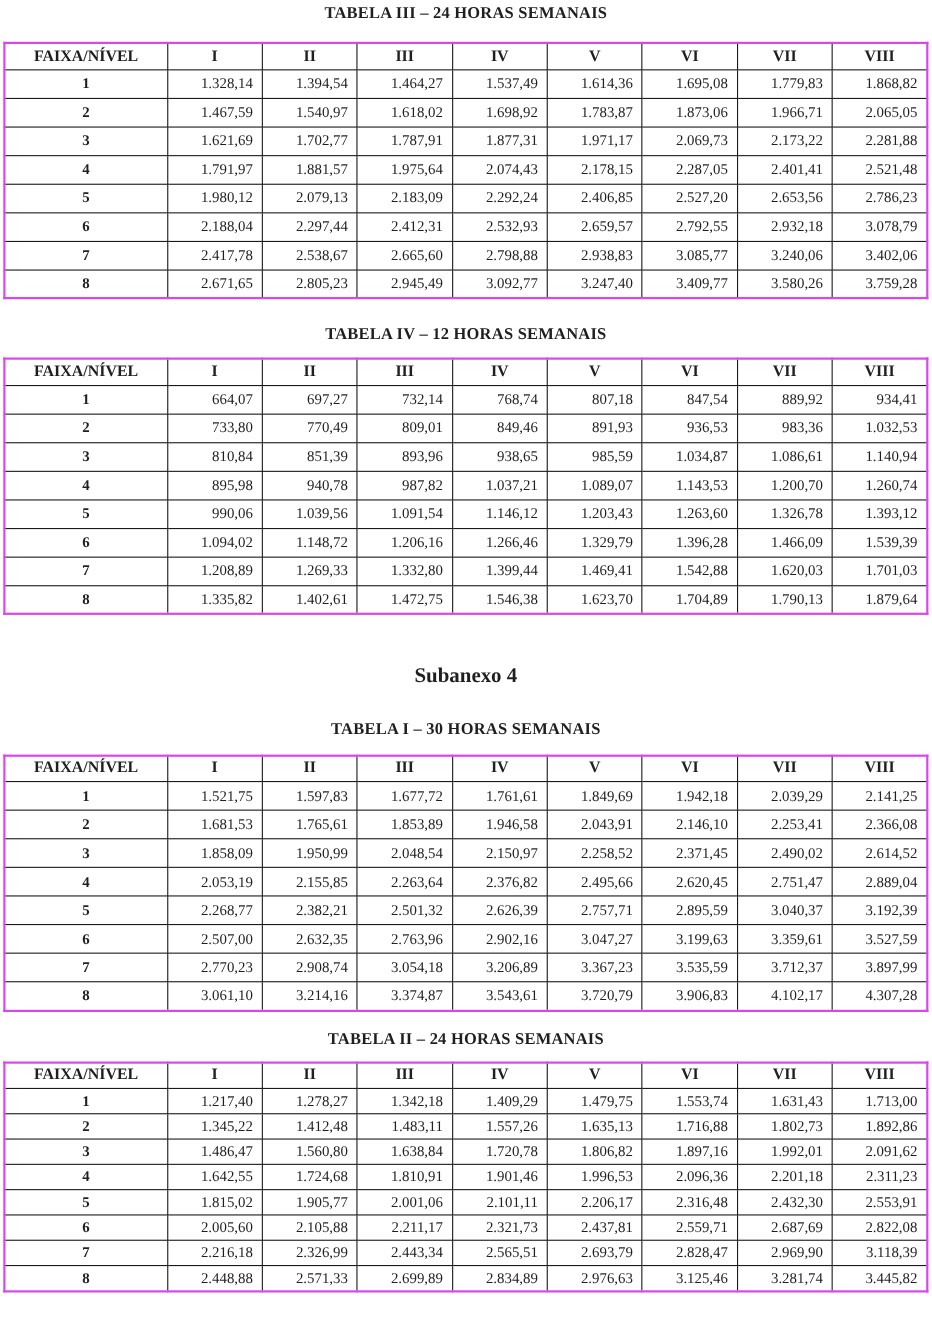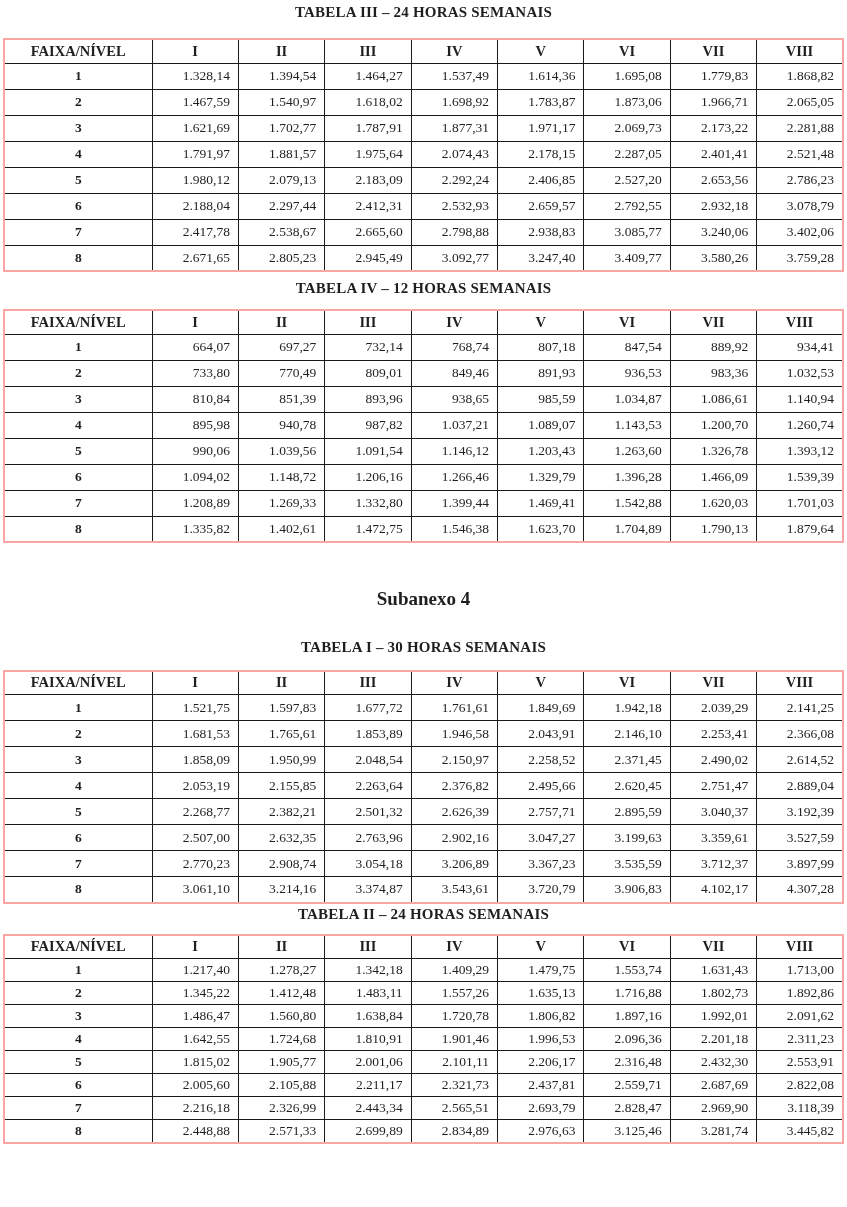--- a/index.html
+++ b/index.html
@@ -28,21 +28,21 @@
     text-align: center;
     font-weight: bold;
     font-size: 19px;
     line-height: 17.5px;
   }
   table.salary {
     border-collapse: collapse;
     table-layout: fixed;
     width: 841px;
     margin-left: 3px;
-    border: 2px solid #fca5a5;
+    border: 2px solid #d946ef;
   }
   table.salary th, table.salary td {
     border: 1px solid #1a1a1a;
     overflow: hidden;
     white-space: nowrap;
   }
   table.salary th {
     font-size: 14.5px;
     font-weight: bold;
     text-align: center;
@@ -59,26 +59,26 @@
     padding-right: 8px;
     font-size: 13.5px;
   }
   table.salary tbody tr { height: 26px; }
   table.salary.compact tbody tr { height: 23px; }
   col.col-faixa { width: 148px; }
 
   
   #title-t0 { margin-top: 2px; }
   #table-t0 { margin-top: 18px; }
-  #title-t1 { margin-top: 8px; }
+  #title-t1 { margin-top: 24px; }
   #table-t1 { margin-top: 13px; }
   .heading-block { margin-top: 47px; }
   #title-t2 { margin-top: 31px; }
   #table-t2 { margin-top: 15px; }
-  #title-t3 { margin-top: 2px; }
+  #title-t3 { margin-top: 17px; }
   #table-t3 { margin-top: 12px; }
 </style>
 </head>
 <body>
 
 <div class="page">
 
   <div id="title-t0" class="tbl-title">TABELA III – 24 HORAS SEMANAIS</div>
   <table id="table-t0" class="salary">
       <colgroup>

